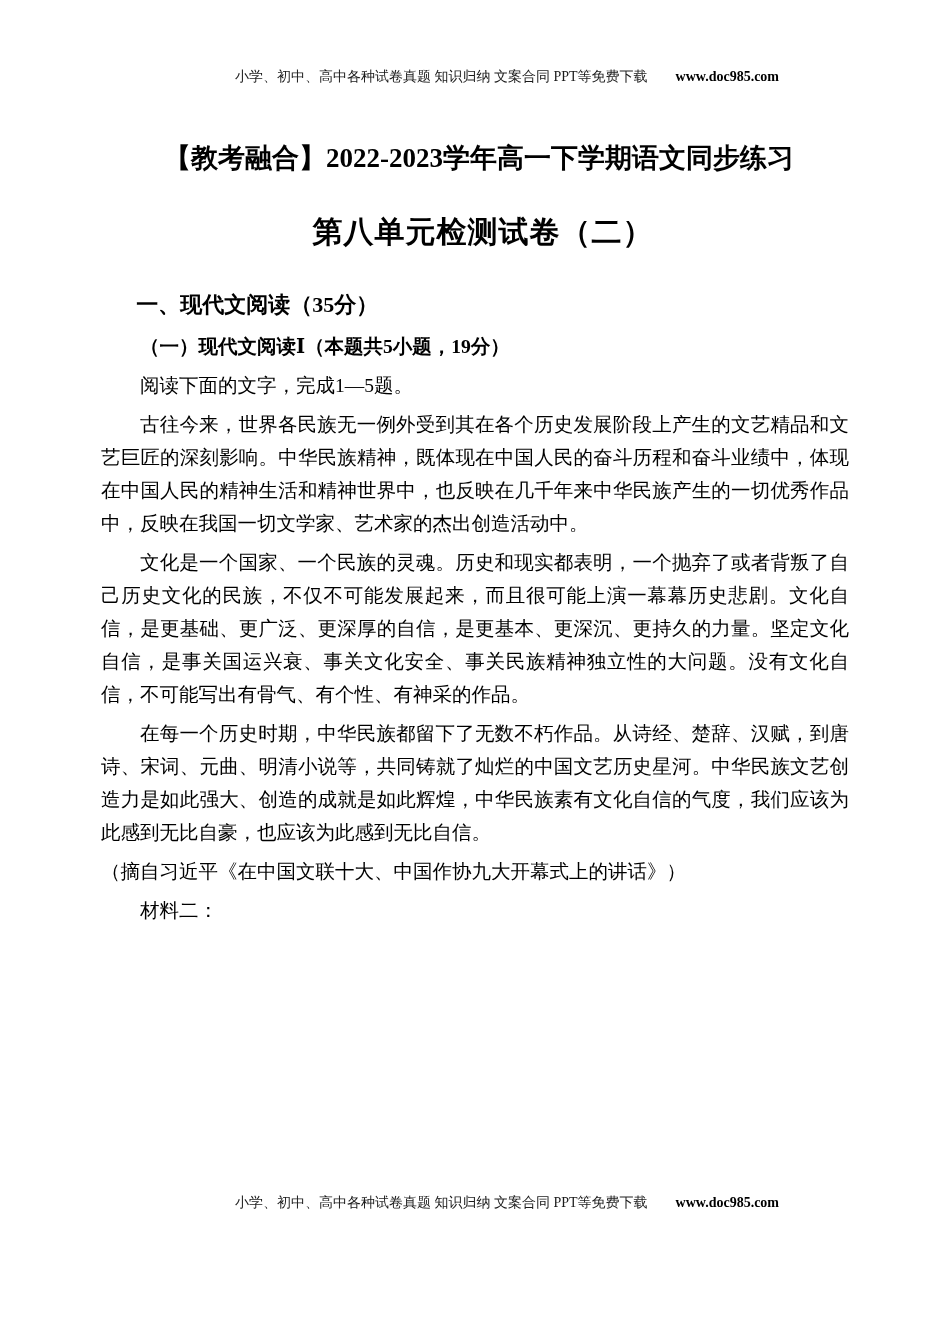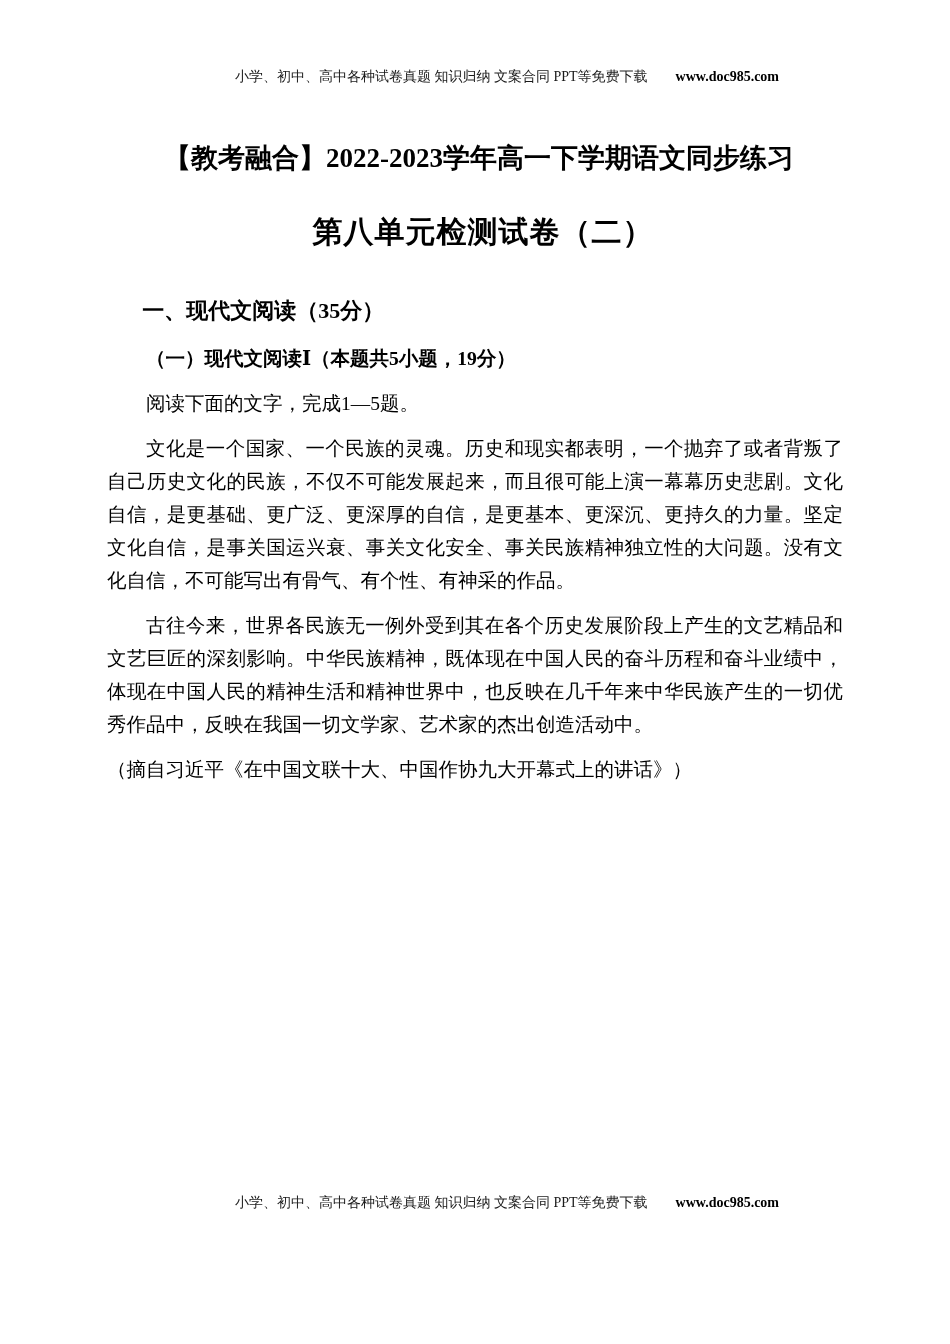--- a/index.html
+++ b/index.html
@@ -58,21 +58,21 @@
     font-weight: bold;
     letter-spacing: 1px;
   }
   .content {
     position: absolute;
     top: 280px;
     left: 95px;
     width: 760px;
   }
   .content p {
-    margin: 12px;
+    margin: 6px;
     font-size: 19.5px;
     line-height: 33px;
     text-align: justify;
   }
   .indent { text-indent: 2em; }
   .section-heading {
     font-size: 22px !important;
     font-weight: bold;
     line-height: 38px !important;
     text-indent: 1.6em;
@@ -98,25 +98,27 @@
 
   <div class="content">
 
     <p class="section-heading">一、现代文阅读（35分）</p>
 
     <p class="subsection-heading indent">（一）现代文阅读Ⅰ（本题共5小题，19分）</p>
 
     <p class="indent">阅读下面的文字，完成1—5题。</p>
 
 
+    <p class="indent">古往今来，世界各民族无一例外受到其在各个历史发展阶段上产生的文艺精品和文艺巨匠的深刻影响。中华民族精神，既体现在中国人民的奋斗历程和奋斗业绩中，体现在中国人民的精神生活和精神世界中，也反映在几千年来中华民族产生的一切优秀作品中，反映在我国一切文学家、艺术家的杰出创造活动中。</p>
     <p class="indent">文化是一个国家、一个民族的灵魂。历史和现实都表明，一个抛弃了或者背叛了自己历史文化的民族，不仅不可能发展起来，而且很可能上演一幕幕历史悲剧。文化自信，是更基础、更广泛、更深厚的自信，是更基本、更深沉、更持久的力量。坚定文化自信，是事关国运兴衰、事关文化安全、事关民族精神独立性的大问题。没有文化自信，不可能写出有骨气、有个性、有神采的作品。</p>
-    <p class="indent">古往今来，世界各民族无一例外受到其在各个历史发展阶段上产生的文艺精品和文艺巨匠的深刻影响。中华民族精神，既体现在中国人民的奋斗历程和奋斗业绩中，体现在中国人民的精神生活和精神世界中，也反映在几千年来中华民族产生的一切优秀作品中，反映在我国一切文学家、艺术家的杰出创造活动中。</p>
+    <p class="indent">在每一个历史时期，中华民族都留下了无数不朽作品。从诗经、楚辞、汉赋，到唐诗、宋词、元曲、明清小说等，共同铸就了灿烂的中国文艺历史星河。中华民族文艺创造力是如此强大、创造的成就是如此辉煌，中华民族素有文化自信的气度，我们应该为此感到无比自豪，也应该为此感到无比自信。</p>
 
     <p class="attribution">（摘自习近平《在中国文联十大、中国作协九大开幕式上的讲话》）</p>
 
+    <p class="indent">材料二：</p>
 
 
   </div>
 
   <div class="doc-footer">
     <span>小学、初中、高中各种试卷真题 知识归纳 文案合同  PPT等免费下载</span><span class="site">www.doc985.com</span>
   </div>
 
 </div>
 

